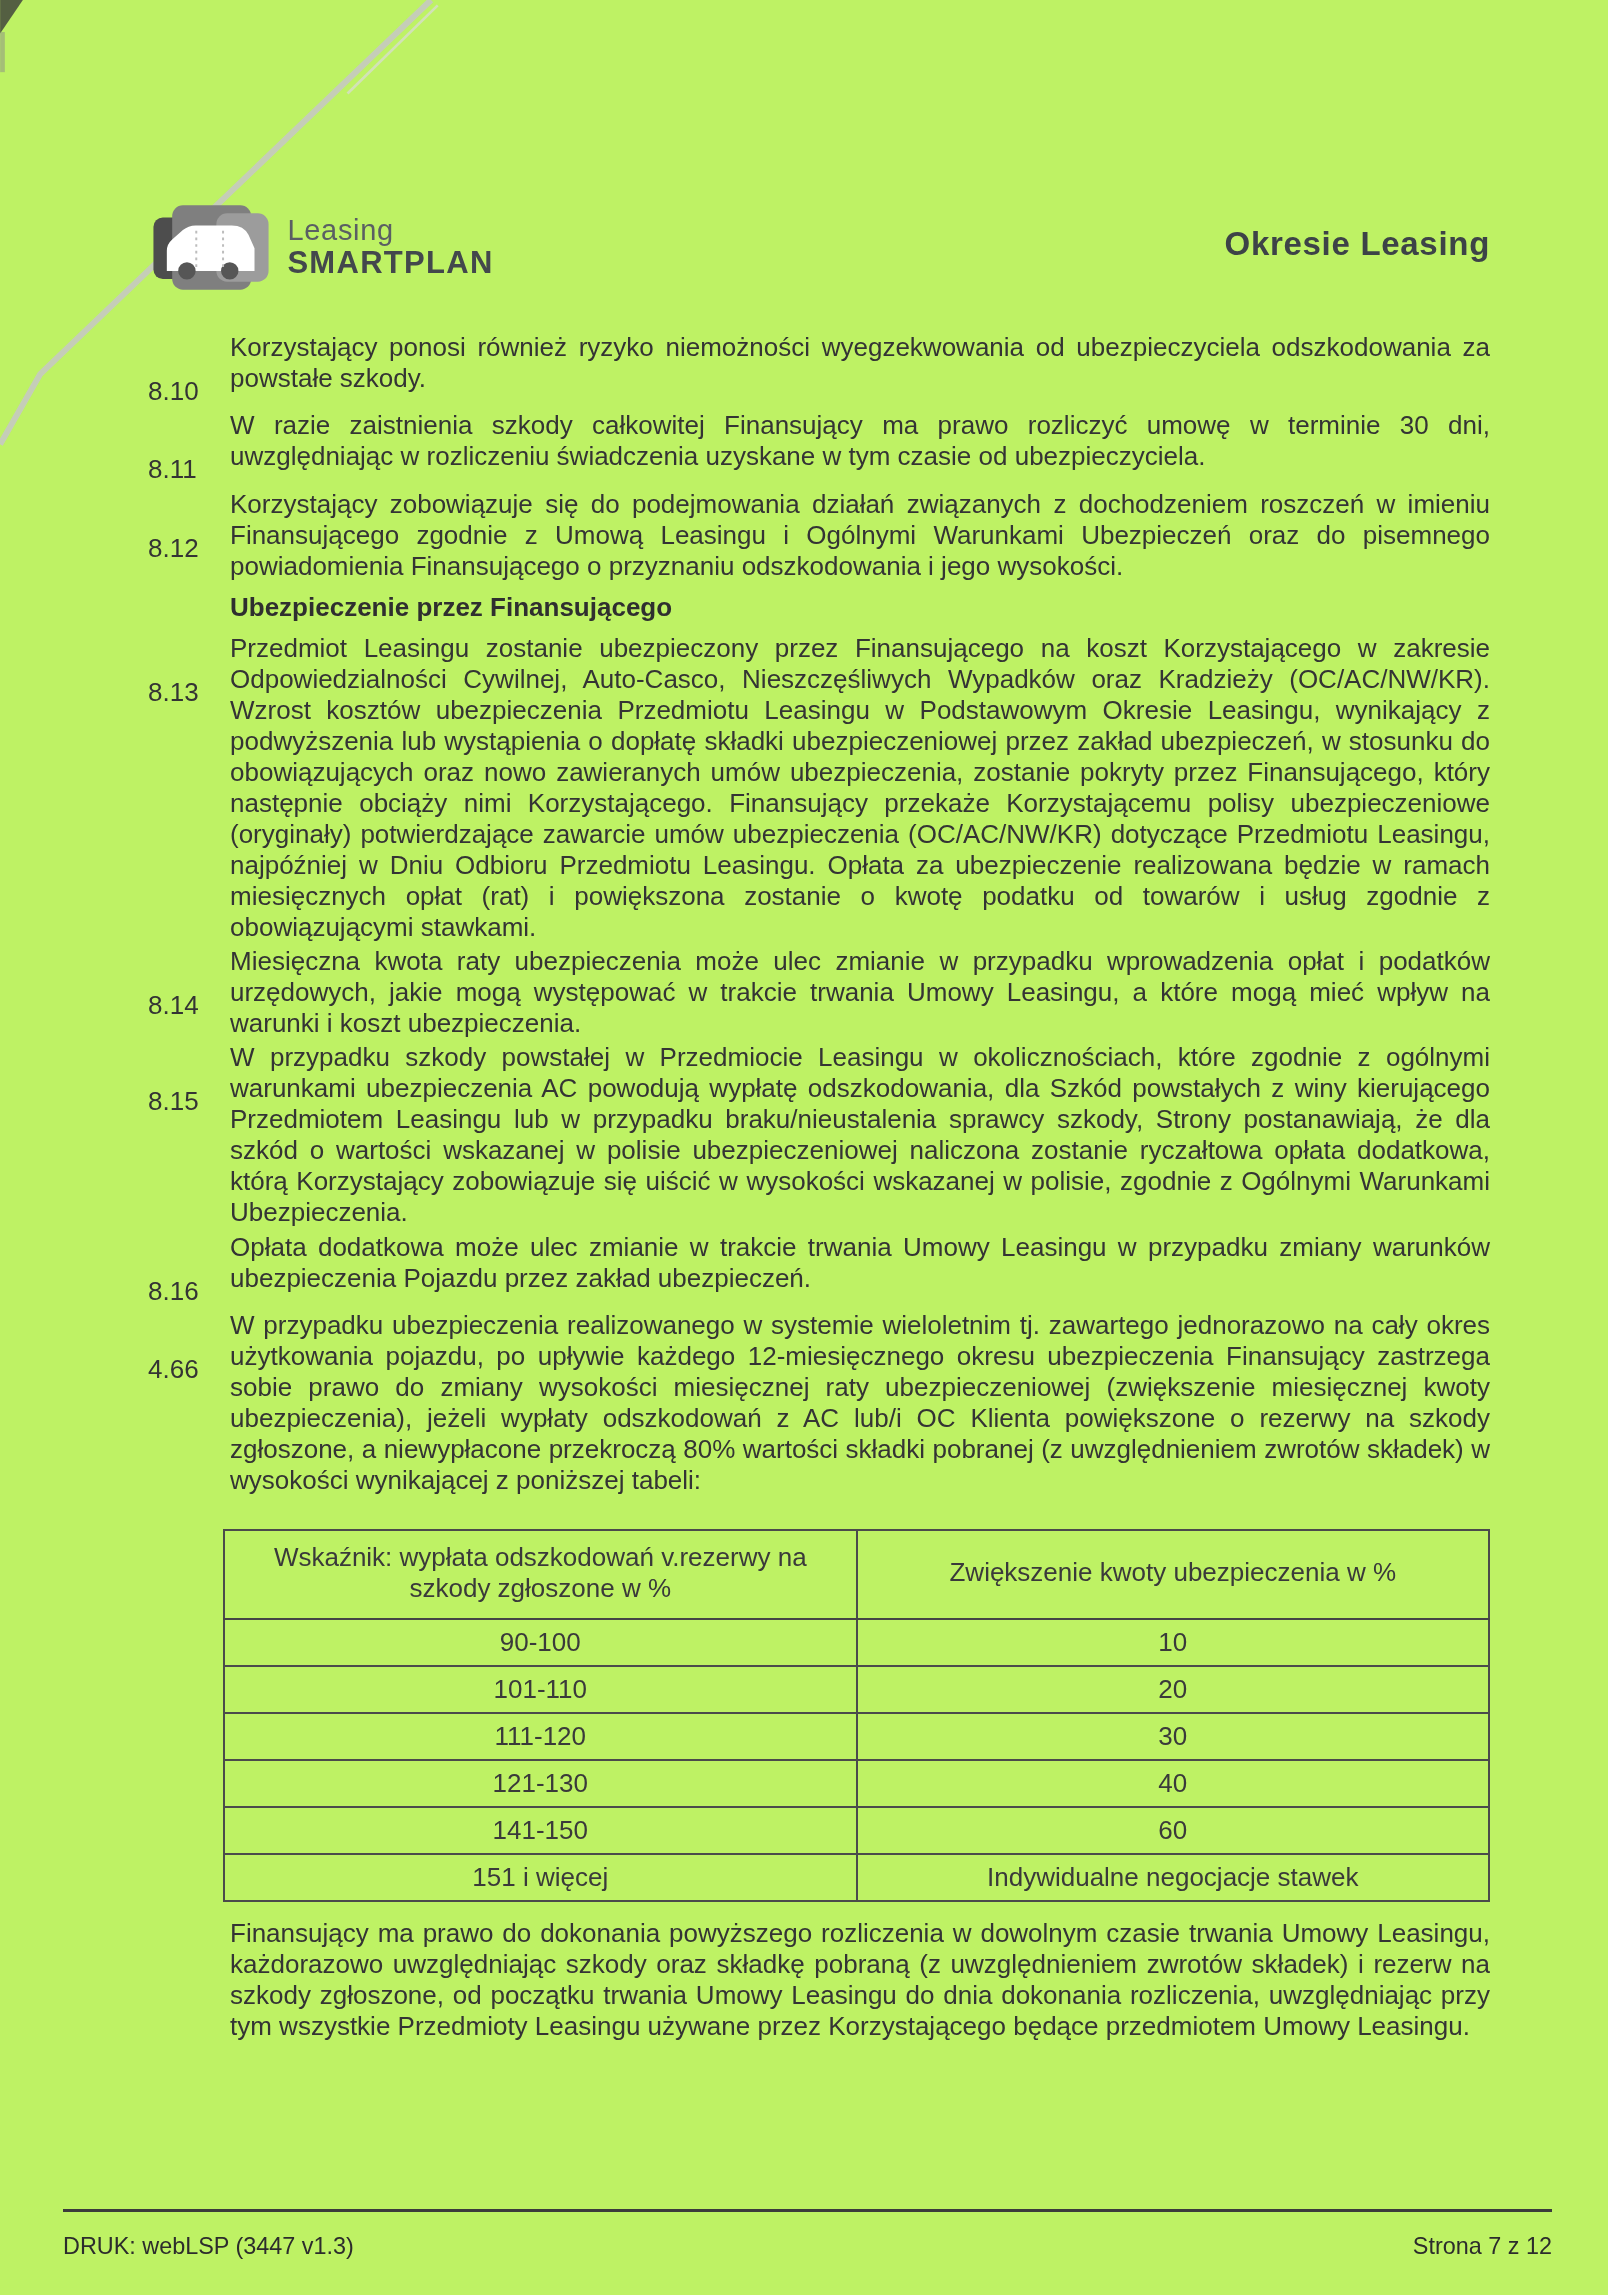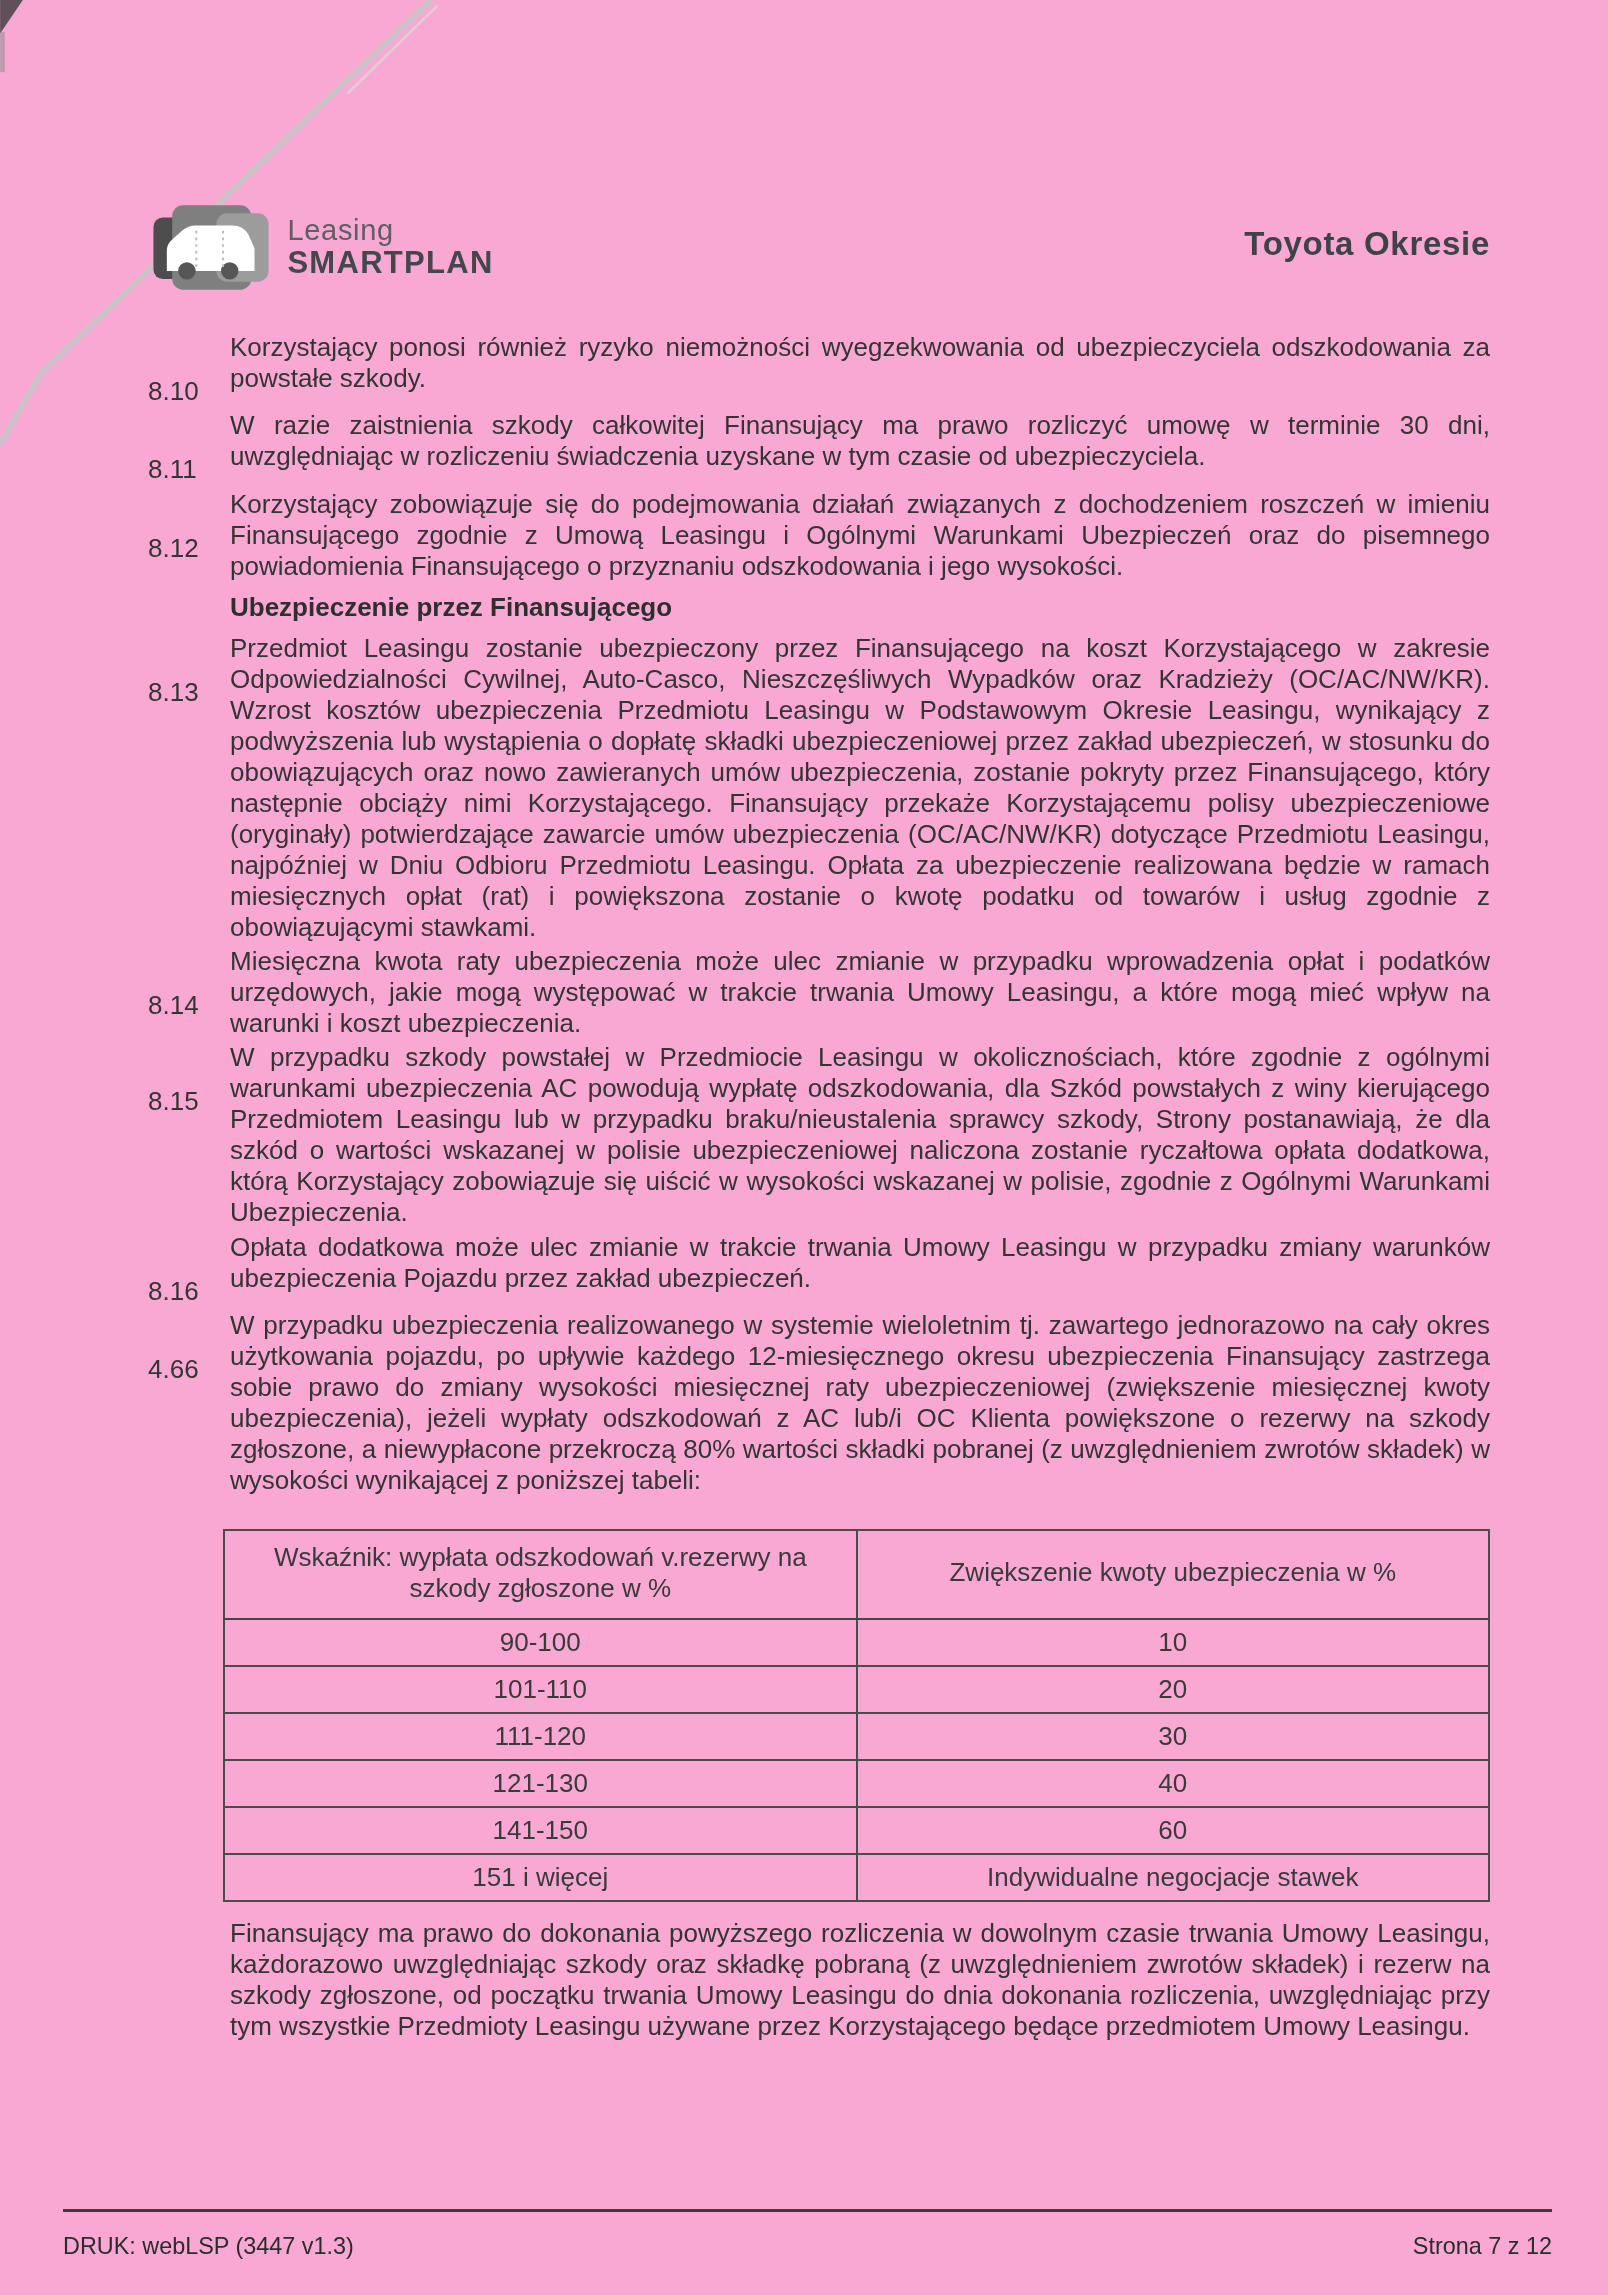--- a/index.html
+++ b/index.html
@@ -3,21 +3,21 @@
 <meta charset="utf-8">
 <style>
   html,body{
     margin:0; padding:0;
     background:#fbfbfa;
     font-family:"Liberation Sans", sans-serif;
   }
   .page{
     position:relative;
     width:1609px; height:2295px;
-    background:#f9a8d4;
+    background:#bef264;
     overflow:hidden;
     color:#343434;
   }
   
   .artifact-svg{ position:absolute; left:0; top:0; pointer-events:none; }
   
   .header{ position:absolute; left:152px; right:119px; top:200px; height:100px; }
   .logo{ display:flex; align-items:center; gap:17.4px; position:absolute; left:0; top:4px; }
   .logo-text{ display:flex; flex-direction:column; line-height:1.12; }
   .logo-top{ font-size:29px; color:#5a5f63; letter-spacing:0.7px; }
@@ -86,21 +86,21 @@
         <circle cx="52" cy="100" r="13" fill="#565656"></circle>
         <circle cx="116" cy="100" r="13" fill="#565656"></circle>
         <line x1="66" y1="40" x2="66" y2="96" stroke="#bdbdbd" stroke-width="3" stroke-dasharray="4 6"></line>
         <line x1="106" y1="40" x2="106" y2="96" stroke="#bdbdbd" stroke-width="3" stroke-dasharray="4 6"></line>
       </svg>
       <div class="logo-text">
         <span class="logo-top">Leasing</span>
         <span class="logo-bottom">SMARTPLAN</span>
       </div>
     </div>
-    <div class="brand">Toyota Okresie</div>
+    <div class="brand">Okresie Leasing</div>
   </div>
 
   <div class="content">
 
     <div class="clause">
       <span class="num">8.10</span>
       <div class="txt">Korzystający ponosi również ryzyko niemożności wyegzekwowania od ubezpieczyciela odszkodowania za powstałe szkody.</div>
     </div>
     <div class="clause">
       <span class="num">8.11</span>

